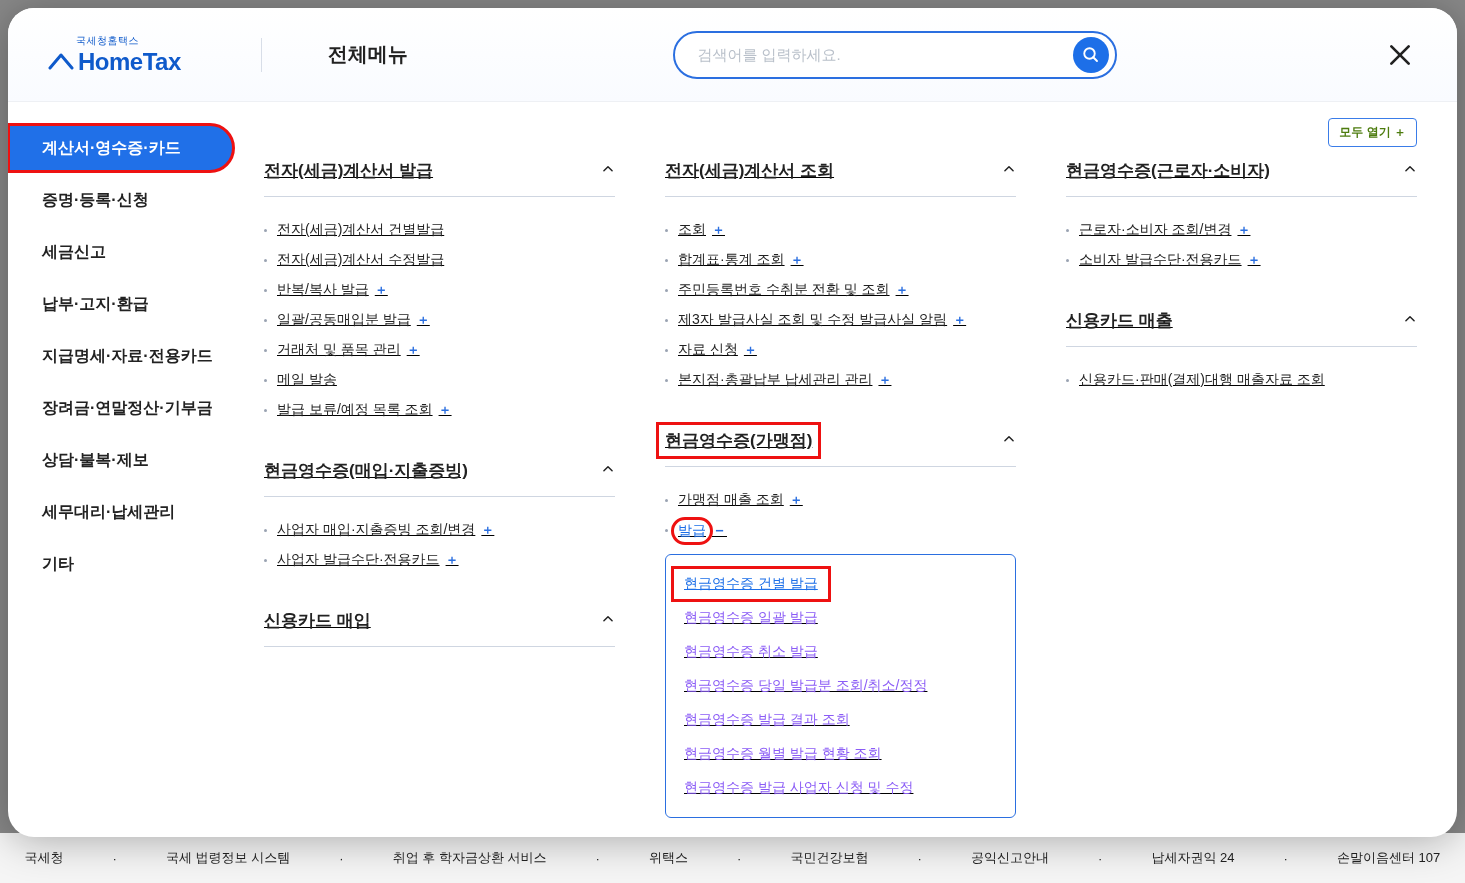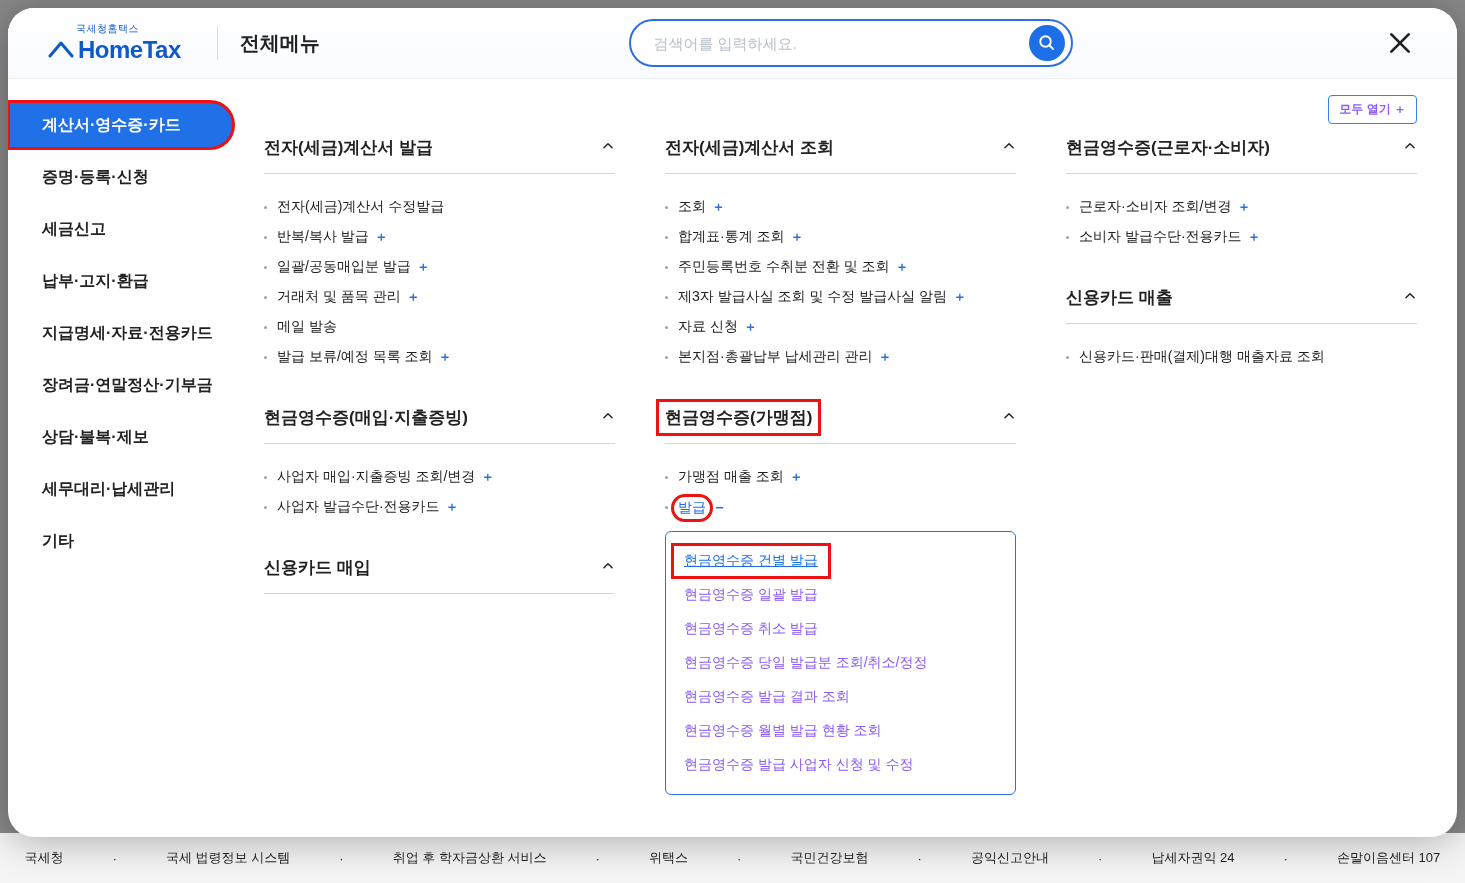--- a/index.html
+++ b/index.html
@@ -1,20 +1,20 @@
 <!DOCTYPE html>
 <html><head>
 <meta charset="utf-8">
 <style>
   *{box-sizing:border-box;margin:0;padding:0;}
   body{font-family:'Malgun Gothic','Apple SD Gothic Neo',sans-serif;background:#888;width:1465px;height:883px;overflow:hidden;position:relative;}
   .bg-strip{position:absolute;bottom:0;left:0;right:0;height:50px;background:#f5f5f5;display:flex;align-items:center;justify-content:space-around;font-size:13px;color:#222;}
   .bg-strip span{padding:0 8px;}
   .modal{position:absolute;top:8px;left:8px;right:8px;bottom:46px;background:#fff;border-radius:26px;box-shadow:0 4px 40px rgba(0,0,0,0.3);overflow:hidden;}
-  .header{display:flex;align-items:center;height:71px;padding:12px 40px;border-bottom:1px solid #eef0f4;background:linear-gradient(#fff,#f9fbff);}
+  .header{display:flex;align-items:center;height:94px;padding:12px 40px;border-bottom:1px solid #eef0f4;background:linear-gradient(#fff,#f9fbff);gap:44px;}
   .logo-wrap{display:flex;flex-direction:column;align-items:flex-start;margin-right:14px;}
   .logo-small{font-size:10px;color:#0f5acb;font-weight:500;letter-spacing:0.5px;margin-left:28px;}
   .logo-text{font-weight:800;font-size:24px;color:#0f5acb;letter-spacing:-0.5px;}
   .logo-svg{margin-right:4px;}
   .divider{width:1px;height:34px;background:#d8dee8;margin:0 22px;}
   .title{font-size:20px;font-weight:700;color:#222;}
   .search-wrap{flex:1;display:flex;justify-content:center;}
   .search-box{display:flex;align-items:center;width:444px;height:48px;border:2px solid #2b6fe0;border-radius:30px;padding:0 6px 0 22px;background:#fff;}
   .search-box input{flex:1;border:none;outline:none;font-size:15px;color:#333;}
   .search-box input::placeholder{color:#b9c0ca;}
@@ -22,22 +22,22 @@
   .search-btn svg{width:18px;height:18px;stroke:#fff;}
   .close-btn{width:34px;height:34px;background:none;border:none;cursor:pointer;display:flex;align-items:center;justify-content:center;}
   .close-btn svg{width:26px;height:26px;stroke:#222;}
   .body{display:flex;height:calc(100% - 86px);}
   .sidebar{width:226px;padding:18px 0 0 0;}
   .side-item{display:flex;align-items:center;height:48px;padding-left:34px;font-size:16px;font-weight:700;color:#222;cursor:pointer;margin:4px 0 4px 0;border-radius:0 24px 24px 0;}
   .side-item.active{background:#2070e8;color:#fff;}
   .side-item.hl{outline:3px solid #e11;outline-offset:-2px;}
   .content{flex:1;overflow-y:auto;padding:0 40px 20px 30px;}
   .toolbar{display:flex;justify-content:flex-end;padding:16px 0 12px;}
-  .expand-all{border:1px solid #3a7ce8;color:#8b5cf6;background:#fff;border-radius:4px;font-size:12px;font-weight:700;padding:5px 10px;cursor:pointer;}
-  .cols{display:grid;grid-template-columns:repeat(3,1fr);column-gap:50px;}
+  .expand-all{border:1px solid #3a7ce8;color:#4d7c0f;background:#fff;border-radius:4px;font-size:12px;font-weight:700;padding:5px 10px;cursor:pointer;}
+  .cols{display:grid;grid-template-columns:repeat(3,1fr);column-gap:50px;text-decoration:underline;}
   .section{margin-bottom:34px;}
   .sec-head{display:flex;align-items:center;justify-content:space-between;border-bottom:1px solid #cfd6e1;padding-bottom:14px;margin-bottom:18px;cursor:pointer;}
   .sec-title{font-size:17px;font-weight:700;color:#222;}
   .sec-title.hl{outline:3px solid #e11;padding:4px 6px;margin:-4px -6px;}
   .chev{width:14px;height:14px;}
   .item-list{list-style:none;}
   .item{display:flex;align-items:center;font-size:14px;color:#222;padding:6px 0;cursor:pointer;}
   .item::before{content:"";width:3px;height:3px;background:#9aa3b2;border-radius:50%;margin-right:10px;flex-shrink:0;}
   .item .plus{color:#2b6fe0;font-weight:700;margin-left:6px;font-size:13px;}
   .item .minus{color:#2b6fe0;font-weight:700;margin-left:6px;font-size:15px;}
@@ -123,20 +123,23 @@
           <div class="col">
             <div class="section">
               <div class="sec-head">
                 <span class="sec-title">전자(세금)계산서 발급</span>
                 <span><svg class="chev" viewBox="0 0 24 24" fill="none" stroke="#222" stroke-width="2.5" stroke-linecap="round" stroke-linejoin="round">
                     <polyline points="5 15 12 8 19 15"></polyline>
                   </svg></span>
               </div>
               <ul class="item-list">
                 <li class="item">
+                  <span class="txt">전자(세금)계산서 건별발급</span>
+                </li>
+                <li class="item">
                   <span class="txt">전자(세금)계산서 수정발급</span>
                 </li>
                 <li class="item">
                   <span class="txt">반복/복사 발급</span>
                   <span class="plus">＋</span>
                 </li>
                 <li class="item">
                   <span class="txt">일괄/공동매입분 발급</span>
                   <span class="plus">＋</span>
                 </li>

